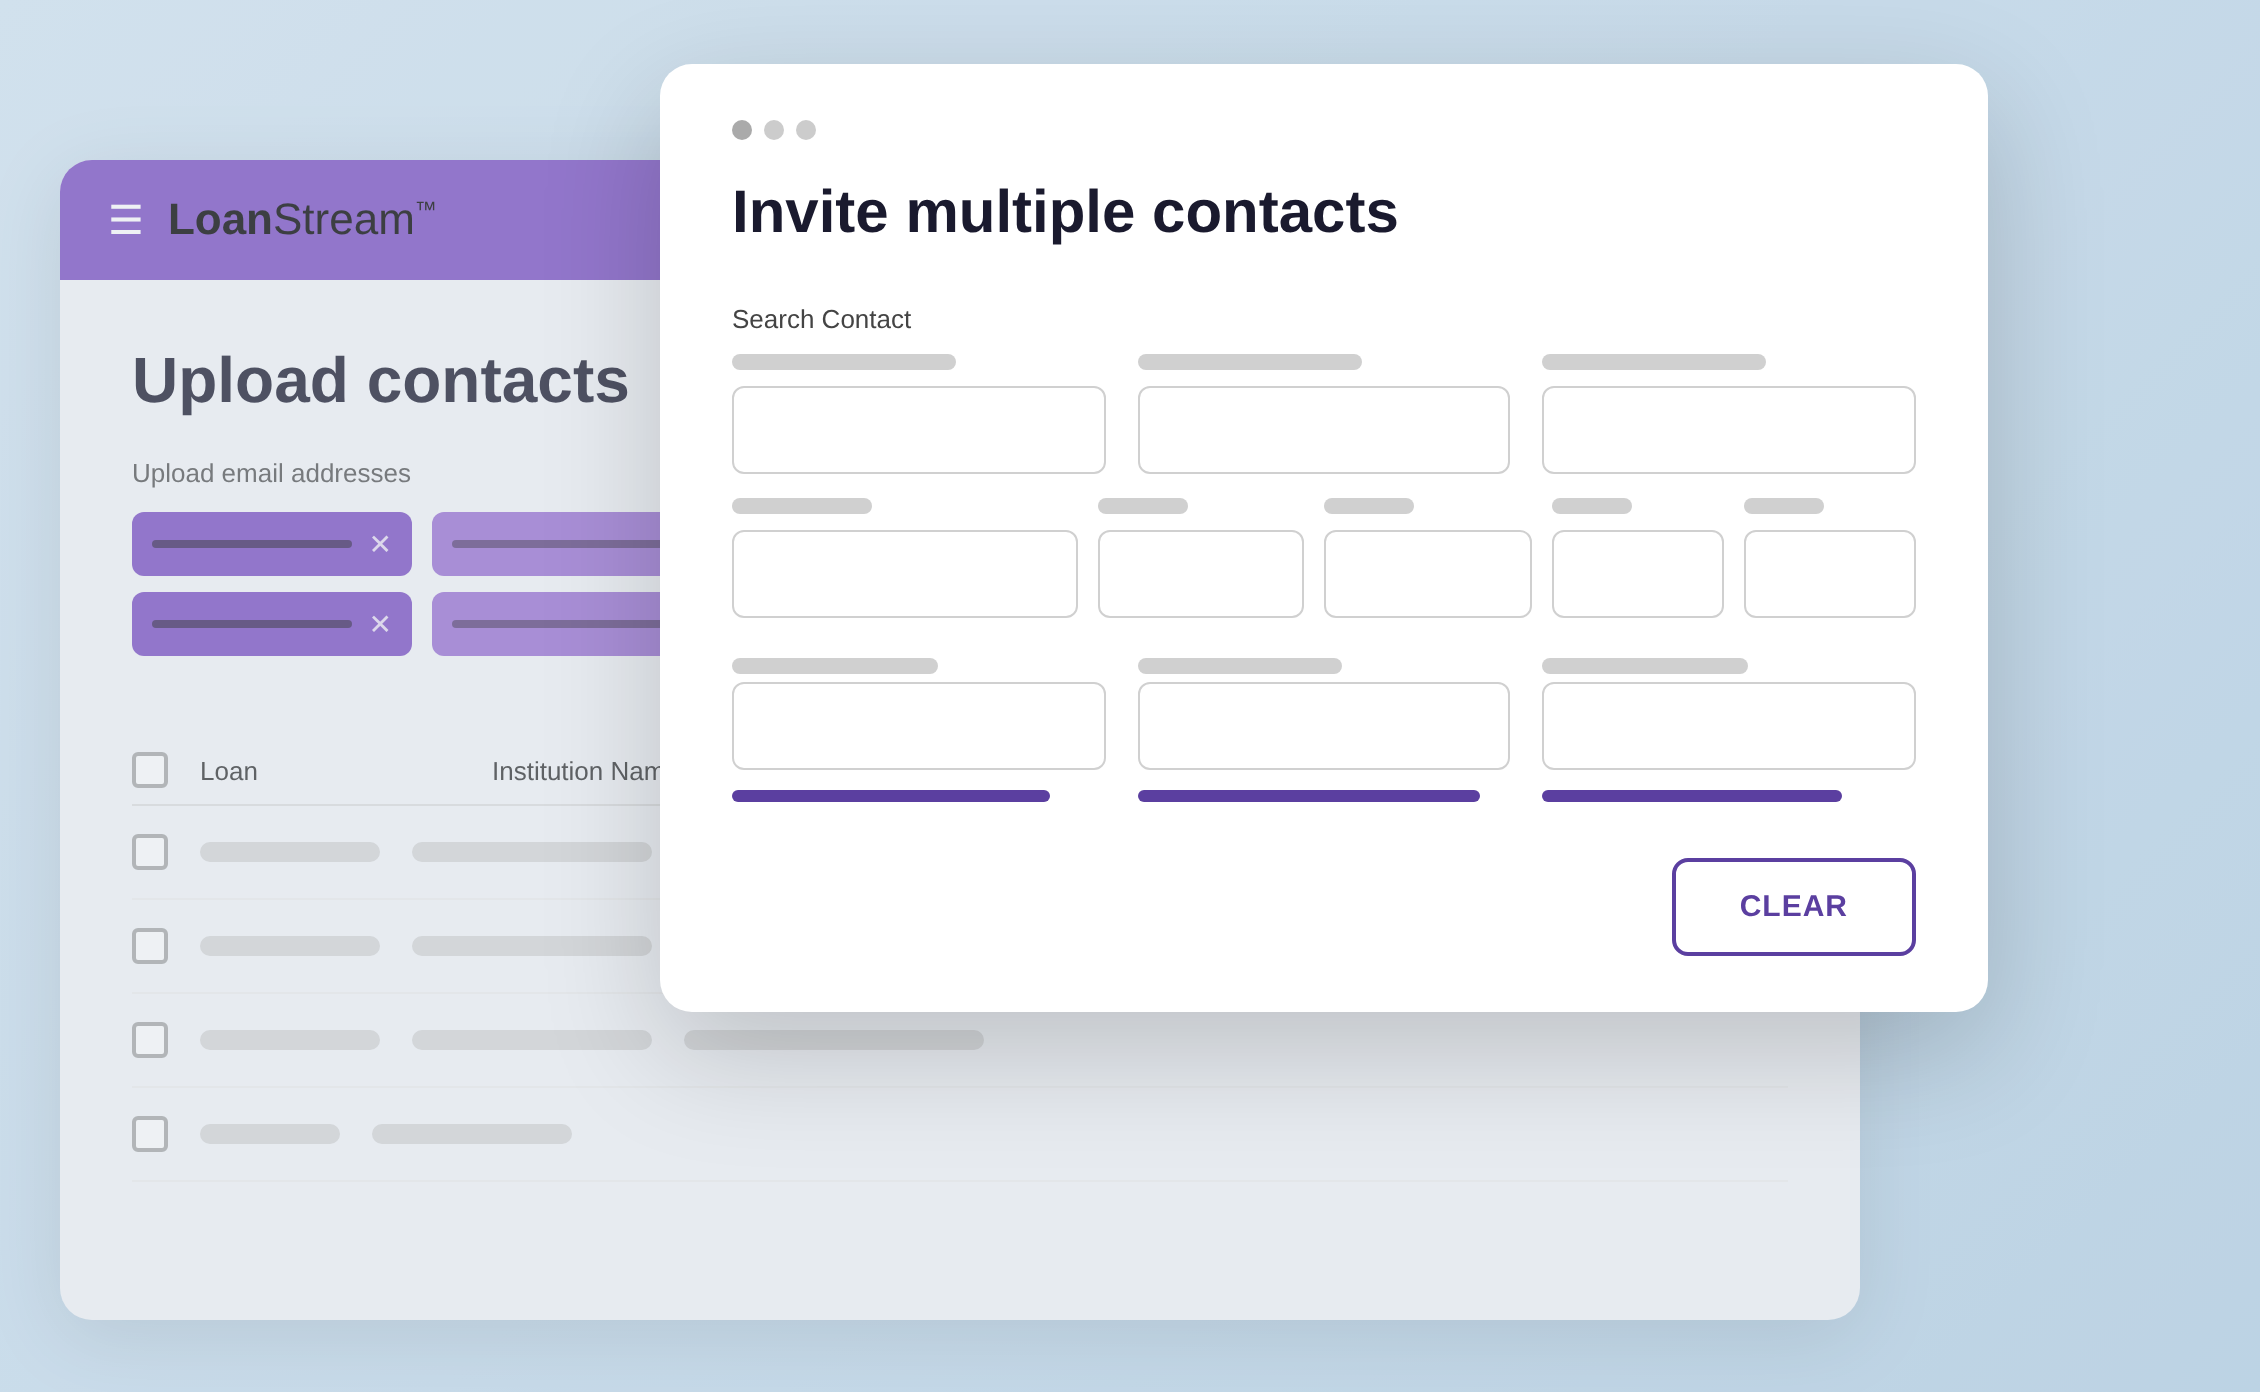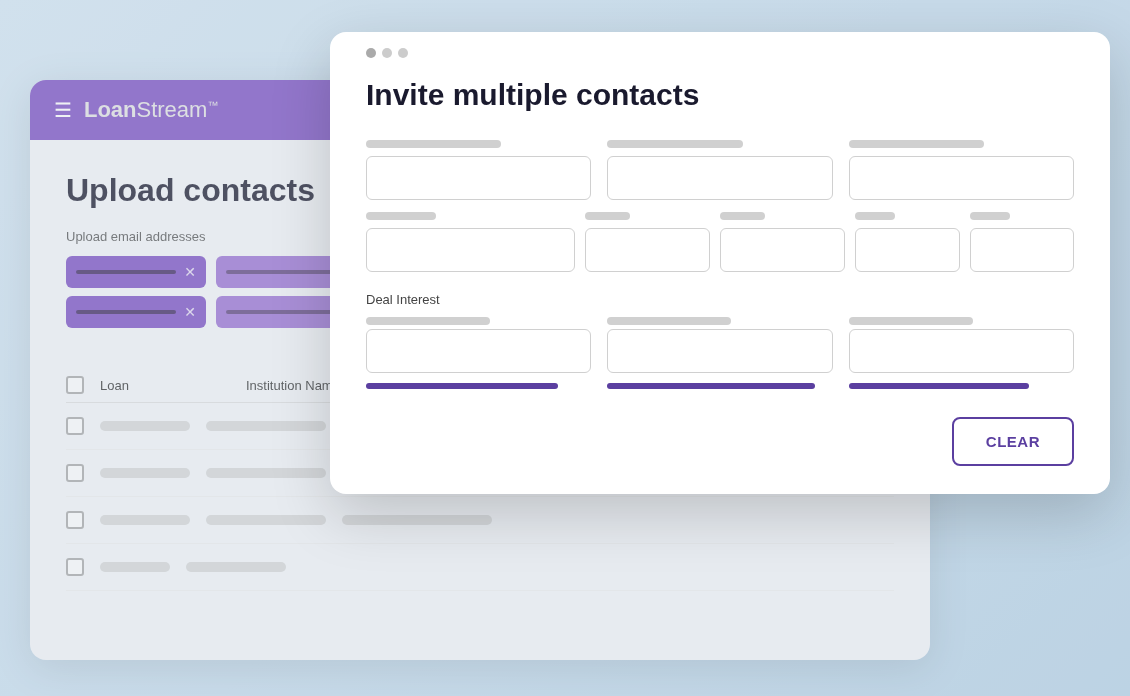--- a/index.html
+++ b/index.html
@@ -34,21 +34,21 @@
       padding: 0 24px;
       gap: 12px;
     }
 
     .hamburger-icon {
       color: white;
       font-size: 20px;
     }
 
     .logo-text {
-      color: #e5e5e5;
+      color: #000000;
       font-size: 22px;
       font-weight: 400;
     }
 
     .logo-text strong {
       font-weight: 700;
     }
 
     .logo-tm {
       font-size: 11px;
@@ -178,25 +178,25 @@
       position: absolute;
       top: 0; left: 0; right: 0; bottom: 0;
       background: rgba(200, 210, 220, 0.3);
     }
 
     
     .modal {
       position: absolute;
       top: 32px;
       left: 330px;
-      width: 780px;
+      width: 664px;
       background: white;
       border-radius: 16px;
       box-shadow: 0 20px 60px rgba(0,0,0,0.18);
-      padding: 16px 36px 28px 36px;
+      padding: 28px 36px 28px 36px;
     }
 
     .modal-dots {
       display: flex;
       gap: 6px;
       margin-bottom: 20px;
     }
 
     .dot {
       width: 10px;
@@ -442,20 +442,21 @@
 <div class="modal">
 
   <div class="modal-dots">
     <div class="dot active"></div>
     <div class="dot"></div>
     <div class="dot"></div>
   </div>
 
   <div class="modal-title">Invite multiple contacts</div>
 
+  <div class="section-label">Search Contact</div>
 
   <div class="fields-grid-row">
     <div class="field-group">
       <div class="field-label-bar"></div>
       <div class="field-input"></div>
     </div>
     <div class="field-group">
       <div class="field-label-bar"></div>
       <div class="field-input"></div>
     </div>
@@ -481,21 +482,20 @@
     <div class="field-sm f4">
       <div class="field-label-bar" style="width:40px;"></div>
       <div class="field-input"></div>
     </div>
     <div class="field-sm f5">
       <div class="field-label-bar" style="width:40px;"></div>
       <div class="field-input"></div>
     </div>
   </div>
 
-  <div class="deal-interest-label">Deal Interest</div>
 
   <div class="deal-fields-row">
     <div class="deal-field">
       <div class="deal-label-bar"></div>
       <div class="deal-input"></div>
     </div>
     <div class="deal-field">
       <div class="deal-label-bar"></div>
       <div class="deal-input"></div>
     </div>

